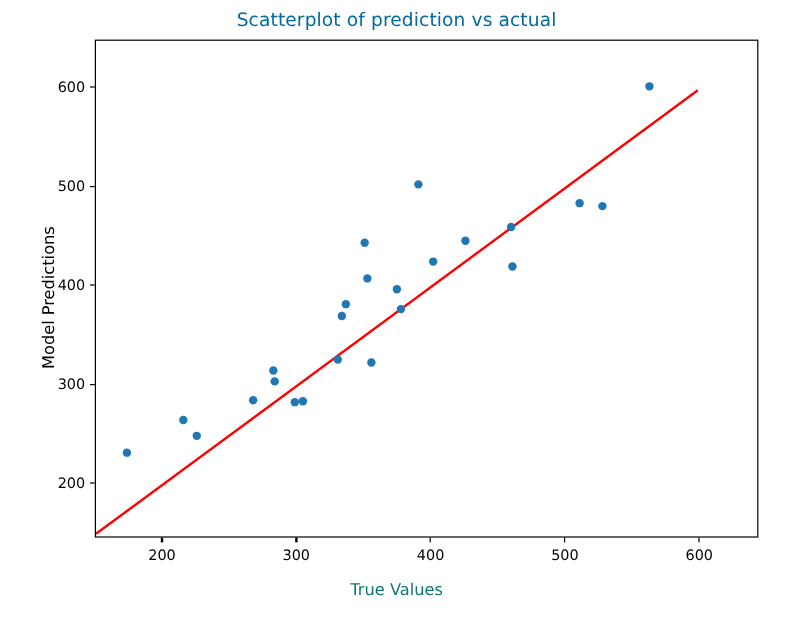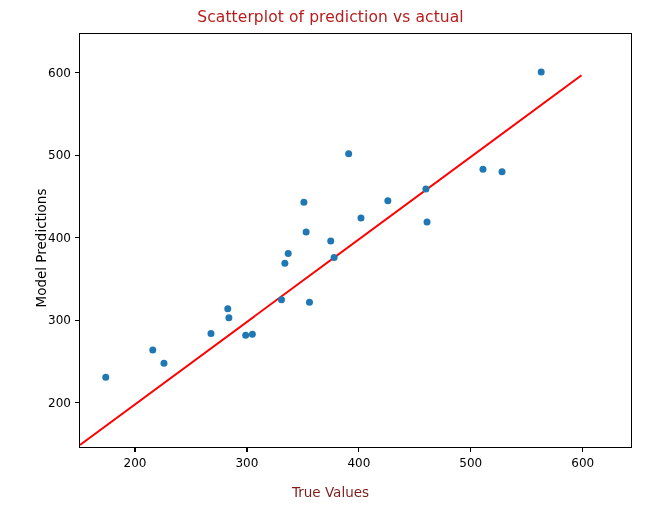--- a/index.html
+++ b/index.html
@@ -15,21 +15,21 @@
     font-family: "DejaVu Sans", sans-serif;
     overflow: hidden;
   }
   #title {
     position: absolute;
     left: 0;
     top: 8px;
     width: 661px;
     text-align: center;
     font-size: 15.5px;
-    color: #b91c1c;
+    color: #0369a1;
     letter-spacing: 0.1px;
   }
   #plot-area {
     position: absolute;
     left: 79px;
     top: 33px;
     width: 553px;
     height: 415px;
     border: 1.1px solid #000000;
     box-sizing: border-box;
@@ -68,21 +68,21 @@
     width: 4px;
     height: 1.1px;
   }
   #xlabel {
     position: absolute;
     left: 0;
     width: 661px;
     top: 484px;
     text-align: center;
     font-size: 13.5px;
-    color: #7f1d1d;
+    color: #0f766e;
   }
   #ylabel {
     position: absolute;
     left: -79px;
     top: 240px;
     width: 240px;
     text-align: center;
     font-size: 13.5px;
     color: #000000;
     transform: rotate(-90deg);

